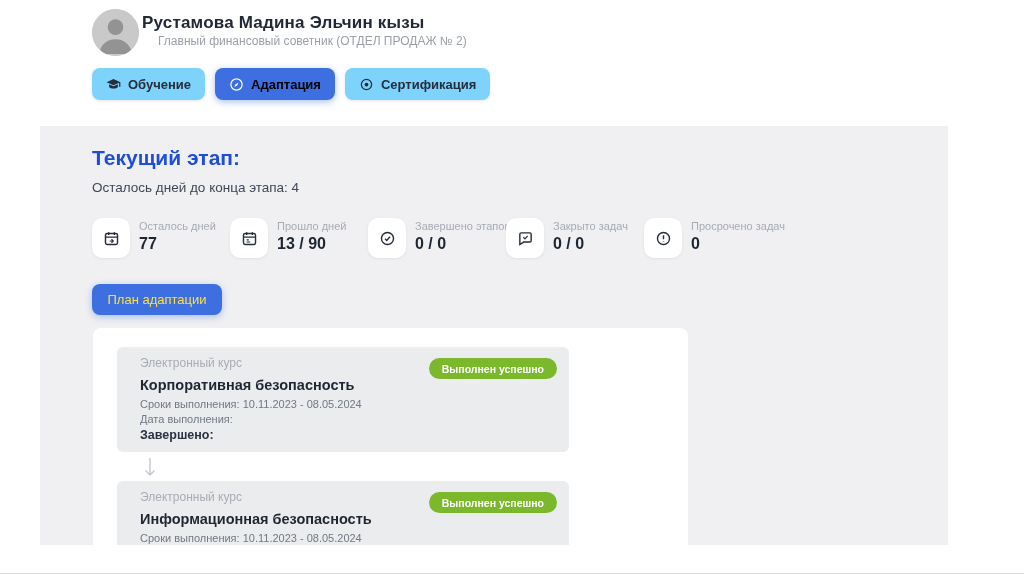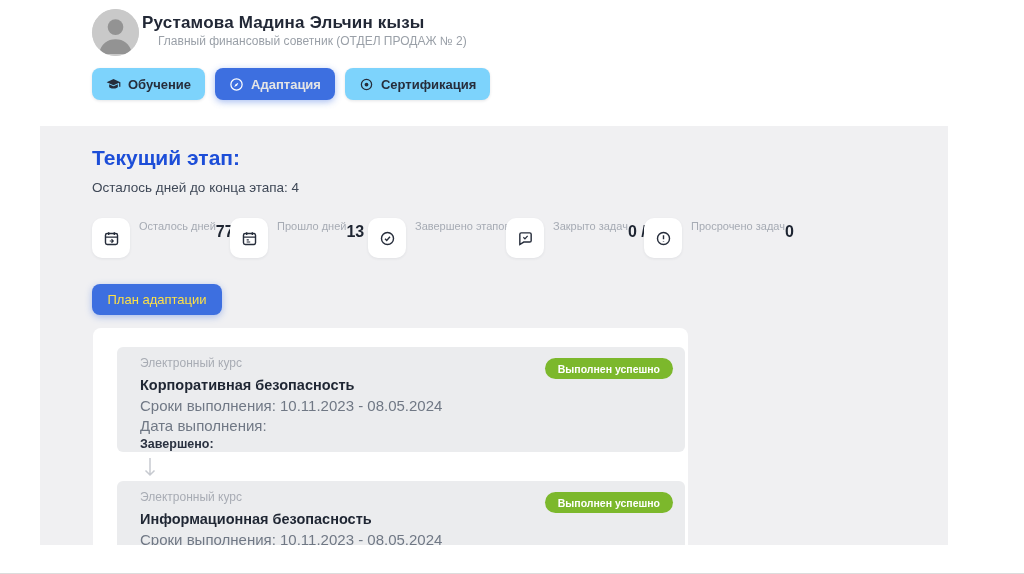--- a/index.html
+++ b/index.html
@@ -20,63 +20,63 @@
 
   
   .tabs { left:92px; top:68px; display:flex; gap:10px; }
   .tab {
     height:32px; display:flex; align-items:center; gap:7px;
     padding:0 14px; border-radius:8px; font-size:13px; font-weight:700;
     background:#7dd3fc; color:#262d3b; cursor:pointer;
     box-shadow:0 1px 3px rgba(30,40,60,.12);
     white-space:nowrap;
   }
-  .tab.active { background:#3d6fe0; color:#e5e5e5; box-shadow:0 2px 7px rgba(61,111,224,.45); }
+  .tab.active { background:#3d6fe0; color:#000000; box-shadow:0 2px 7px rgba(61,111,224,.45); }
   .tab svg { display:block; }
 
   
   .panel { left:40px; top:126px; width:908px; height:419px; background:#f0f0f2; overflow:hidden; }
   .stage-title { left:52px; top:20px; font-size:21px; font-weight:700; color:#1d4ed8; }
   .stage-sub { left:52px; top:54px; font-size:13.5px; color:#3f4857; }
 
   
   .stats { left:52px; top:92px; display:flex; }
   .stat { width:138px; flex:none; display:flex; align-items:flex-start; gap:9px; }
   .stat-icon-box {
     width:38px; height:40px; flex:none; background:#ffffff; border-radius:10px;
     display:flex; align-items:center; justify-content:center;
     box-shadow:0 1px 3px rgba(30,40,60,.07);
   }
-  .stat-text { display:flex; padding-top:2px; }
+  .stat-text { display:flex; flex-direction:column; padding-top:2px; }
   .stat-label { font-size:11px; color:#a6abb4; white-space:nowrap; }
   .stat-value { font-size:16px; font-weight:700; color:#1e2532; margin-top:3px; white-space:nowrap; }
 
   
   .plan-btn {
     left:52px; top:158px; width:130px; height:31px;
     background:#3d6fe0; color:#fde047; font-size:13px; font-weight:500;
     border:none; border-radius:8px; cursor:pointer;
     display:flex; align-items:center; justify-content:center;
     box-shadow:0 2px 7px rgba(61,111,224,.4);
     font-family:"Liberation Sans", sans-serif;
   }
 
   
   .courses-panel {
     left:53px; top:202px; width:595px; height:217px;
     background:#ffffff; border-radius:8px 8px 0 0; overflow:hidden;
   }
   .course-card {
-    position:relative; margin:0 24px; width:568px; height:105px;
+    position:relative; margin:0 24px; width:452px; height:105px;
     background:#ebecee; border-radius:6px; padding:9px 0 0 23px;
   }
   .course-card.first { margin-top:19px; }
   .course-type { font-size:12px; color:#a8acb4; }
   .course-title { font-size:14.5px; font-weight:700; color:#1f2633; margin-top:7px; }
-  .course-line { font-size:15px; color:#707885; margin-top:5px; line-height:1.1; }
+  .course-line { font-size:11px; color:#707885; margin-top:5px; line-height:1.1; }
   .course-line.date { margin-top:3px; }
   .course-mentor { font-size:12.5px; font-weight:700; color:#2a3140; margin-top:3px; }
   .status-badge {
     position:absolute; top:11px; right:12px; height:21px;
     background:#7cb82c; color:#ffffff; font-size:10.5px; font-weight:700;
     border-radius:11px; padding:0 13px; display:flex; align-items:center; white-space:nowrap;
   }
   .flow-arrow { margin:5px 0 4px 50px; height:20px; }
 
   .bottom-hairline { left:0; bottom:0; width:1024px; height:1px; background:#dcdcdc; }

